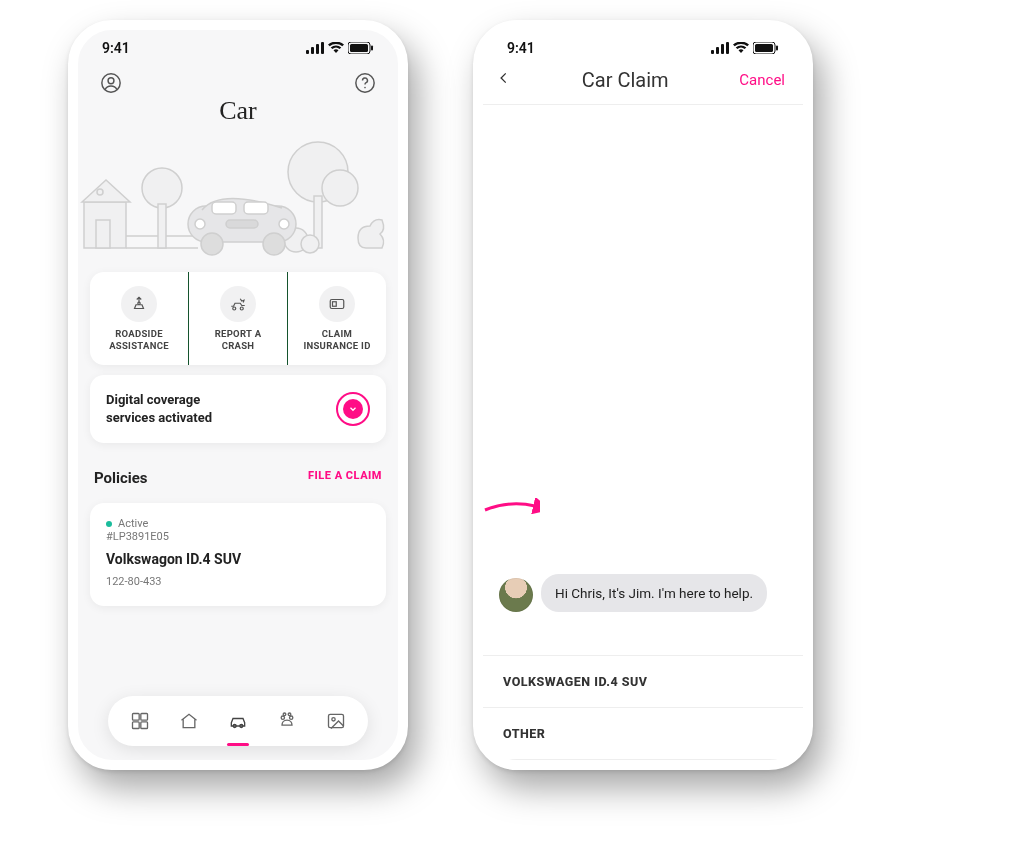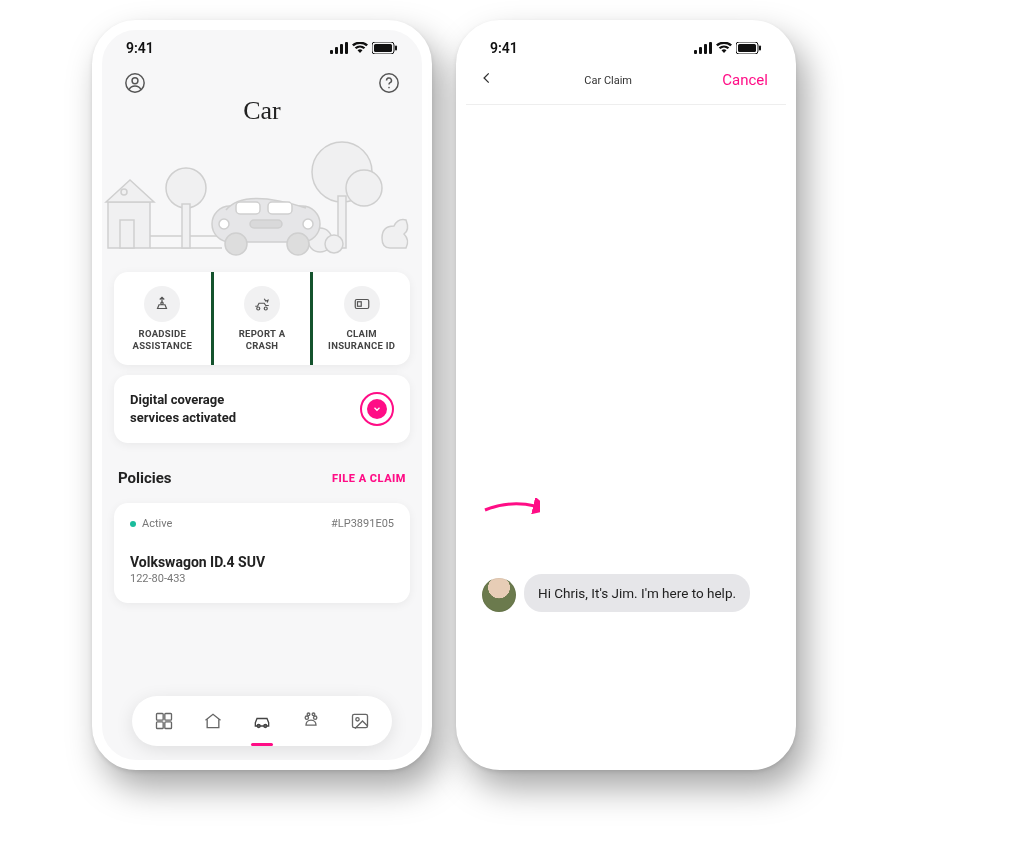--- a/index.html
+++ b/index.html
@@ -6,22 +6,22 @@
   body {
     font-family: -apple-system, BlinkMacSystemFont, "Segoe UI", Roboto, Helvetica, Arial, sans-serif;
     background: #ffffff;
     width: 1024px;
     height: 846px;
     position: relative;
     overflow: hidden;
   }
   .phones-row {
     display: flex;
-    gap: 24px;
-    padding: 20px 0 0 92px;
+    gap: 65px;
+    padding: 20px 0 0 68px;
   }
   .phone {
     width: 340px;
     height: 750px;
     border-radius: 44px;
     background: #f7f7f8;
     border: 10px solid #fff;
     box-shadow: 10px 18px 34px rgba(0,0,0,0.35), 0 2px 4px rgba(0,0,0,0.1);
     position: relative;
     overflow: hidden;
@@ -67,21 +67,21 @@
   .card {
     background:#fff;
     border-radius:14px;
     margin: 10px 12px;
     box-shadow: 0 2px 10px rgba(0,0,0,0.06);
   }
   .actions-row { display:flex; }
   .action {
     flex:1; text-align:center;
     padding: 14px 4px 12px 4px;
-    border-right:3px solid #14532d;
+    border-right:1px solid #14532d;
     font-size: 9.5px;
     font-weight:700;
     letter-spacing:0.3px;
     color:#444;
     line-height:1.3;
   }
   .action:last-child { border-right:none; }
   .action .aicon {
     width:36px; height:36px; margin:0 auto 6px auto;
     border-radius:50%; background:#f1f1f2;
@@ -98,39 +98,39 @@
     width:34px; height:34px; border-radius:50%;
     border:2px solid #ff0d86;
     display:flex; align-items:center; justify-content:center;
   }
   .coverage .cov-badge-inner {
     width:20px; height:20px; border-radius:50%;
     background:#ff0d86; color:#fff;
     display:flex; align-items:center; justify-content:center;
   }
   .policies-header {
-    display:flex; justify-content:space-between; align-items:center;
+    display:flex; justify-content:space-between; align-items:flex-start;
     padding: 16px 16px 6px 16px;
     font-size:15px; font-weight:700; color:#222;
   }
   .file-claim {
     font-size:11px; font-weight:800; letter-spacing:0.5px;
     color:#ff0d86;
   }
   .policy-card {
     padding: 14px 16px 18px 16px;
   }
   .policy-top {
     display:flex; justify-content:space-between; align-items:flex-start;
-    font-size:11px; color:#777; margin-bottom:24px;
+    font-size:11px; color:#777; margin-bottom:8px;flex-direction:column;
   }
   .status-dot {
     width:6px;height:6px;border-radius:50%;background:#1abc9c;display:inline-block;margin-right:6px;vertical-align:middle;
   }
-  .policy-name { font-size:14px; font-weight:700; color:#222; margin-bottom:2px;}
+  .policy-name { font-size:14px; font-weight:700; color:#222; margin-bottom:8px;}
   .policy-sub  { font-size:11px; color:#777; }
   .tabbar {
     position:absolute;
     bottom: 14px;
     left:50%; transform:translateX(-50%);
     background:#fff;
     border-radius: 28px;
     box-shadow: 0 4px 18px rgba(0,0,0,0.1);
     display:flex; align-items:center; gap:6px;
     padding: 8px 10px;
@@ -147,21 +147,21 @@
     content:""; position:absolute; bottom:-8px; left:6px; right:6px; height:3px;
     background:#ff0d86; border-radius:2px;
   }
 
   
   .p2-header {
     display:flex; align-items:center; justify-content:space-between;
     padding: 12px 18px 12px 14px;
     border-bottom:1px solid #eee;
   }
-  .p2-title { font-size:11px; color:#333; }
+  .p2-title { font-size:20px; color:#333; }
   .p2-cancel { font-size:15px; font-weight:400; color:#ff0d86; }
   .p2-back { color:#333; }
   .chat-area {
     position:absolute;
     bottom: 148px;
     left:0; right:0;
     padding: 0 16px;
   }
   .chat-row { display:flex; align-items:flex-end; gap:8px; }
   .avatar {
@@ -428,20 +428,24 @@
 
     <div class="chat-area">
       <div class="chat-row">
         <div class="avatar"></div>
         <div class="bubbles">
           <div class="bubble">Hi Chris, It's Jim. I'm here to help.</div>
         </div>
       </div>
     </div>
 
+    <div class="option-list">
+      <div class="option">VOLKSWAGEN ID.4 SUV</div>
+      <div class="option">OTHER</div>
+    </div>
   </div>
 
 </div>
 
 <svg class="arrow" width="60" height="24">
   <defs>
     <marker id="ah" viewBox="0 0 10 10" refX="1" refY="5" markerWidth="6" markerHeight="6" orient="auto-start-reverse">
       <path d="M0 0 L10 5 L0 10 z" fill="#ff0d86"></path>
     </marker>
   </defs>

